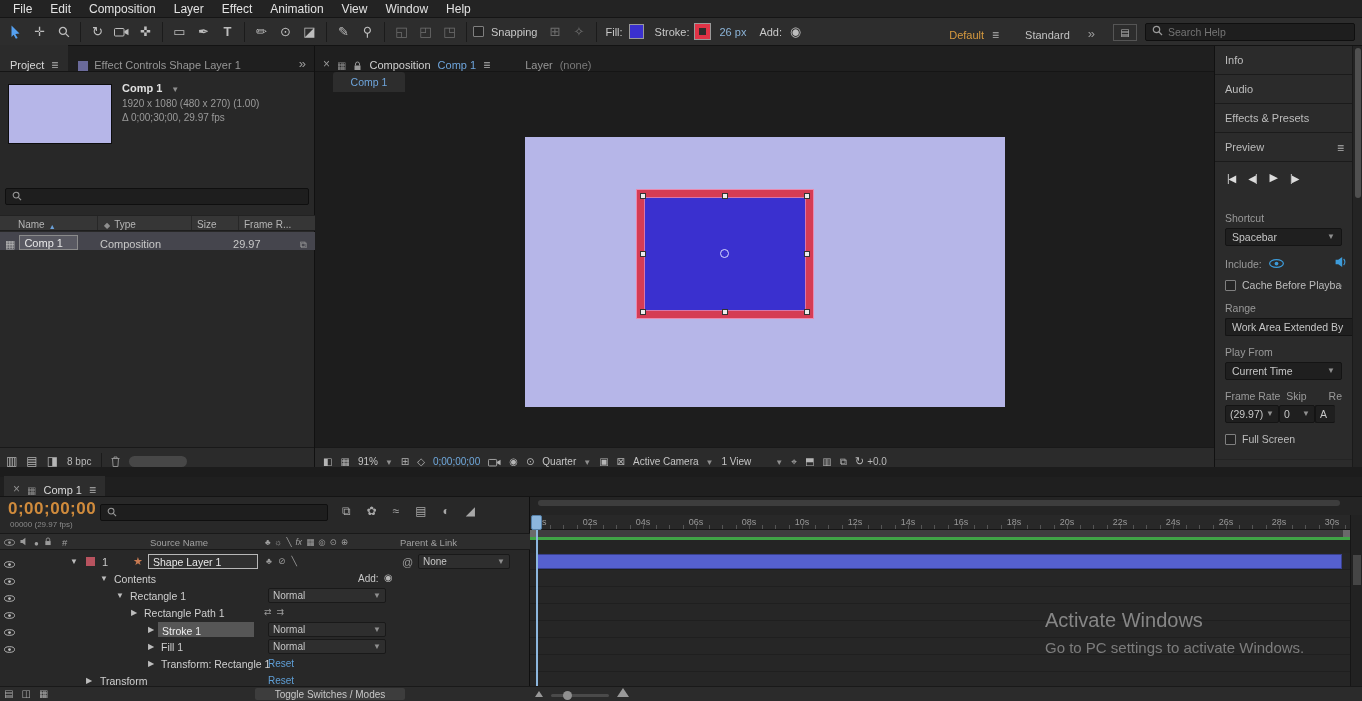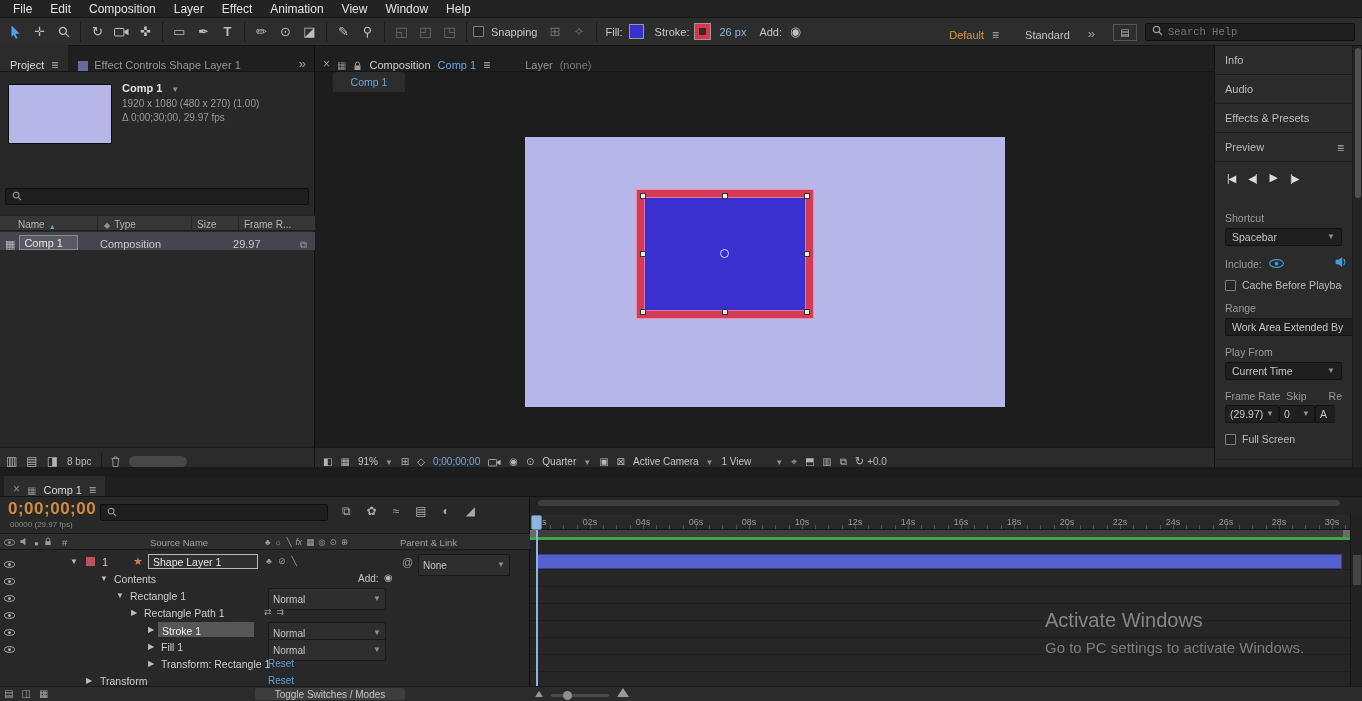--- a/index.html
+++ b/index.html
@@ -4,26 +4,26 @@
 <style>
 *{margin:0;padding:0;box-sizing:border-box}
 html,body{width:1362px;height:701px;overflow:hidden}
 body{font-family:"Liberation Sans","DejaVu Sans",sans-serif;background:#1a1a1a;color:#c5c5c5;font-size:11px;position:relative}
 .abs{position:absolute}
 .flex{display:flex;align-items:flex-end}
 .nw{white-space:nowrap;overflow:hidden}
 .ic{display:inline-flex;align-items:center;justify-content:center;color:#b5b5b5;font-size:12px;line-height:1}
 .dim{opacity:.45}
 .cr{font-size:8px;color:#8f8f8f;line-height:1;margin-left:4px}
-.dd{display:inline-flex;align-items:center;justify-content:space-between;background:#2e2e2e;border:1px solid #191919;border-radius:2px;height:22px;padding:0 4px;font-size:10px;color:#c6c6c6;white-space:nowrap;overflow:hidden}
+.dd{display:inline-flex;align-items:center;justify-content:space-between;background:#2e2e2e;border:1px solid #191919;border-radius:2px;height:15px;padding:0 4px;font-size:10px;color:#c6c6c6;white-space:nowrap;overflow:hidden}
 .dd2{display:flex;align-items:center;justify-content:space-between;background:#1f1f1f;border:1px solid #141414;border-radius:2px;height:18px;padding:0 6px;font-size:10.5px;color:#c6c6c6;white-space:nowrap;overflow:hidden}
 .cb{width:11px;height:11px;border:1px solid #7f7f7f;background:#242424;border-radius:1px;flex:none}
 .tsep{width:1px;height:20px;background:#1b1b1b;margin:0 3px;flex:none}
 .searchbox{display:flex;align-items:center;gap:5px;background:#1e1e1e;border:1px solid #0f0f0f;border-radius:2px;height:18px;padding:0 6px;color:#8f8f8f}
-.searchbox input{background:transparent;border:none;outline:none;color:#9f9f9f;font-size:10.5px;width:100%;font-family:Liberation Mono, monospace}
+.searchbox input{background:transparent;border:none;outline:none;color:#9f9f9f;font-size:10.5px;width:100%;font-family:Liberation Sans, sans-serif}
 #menubar{position:absolute;left:0;top:0;width:100%;height:18px;background:#232323;display:flex;align-items:center;padding-left:4px;border-bottom:1px solid #151515}
 #menubar>span{padding:0 9px;font-size:12px;font-weight:normal;color:#e3e3e3}
 #toolbar{position:absolute;left:0;top:18px;width:100%;height:28px;background:#2d2d2d;border-bottom:1px solid #131313;display:flex;align-items:center;padding:0 5px;gap:3px}
 .tool{width:21px;height:21px;display:flex;align-items:center;justify-content:center;color:#bdbdbd;font-size:13px;flex:none}
 .sec{height:29px;line-height:28px;padding-left:10px;border-bottom:1px solid #1b1b1b;background:#2b2b2b;font-size:11px;color:#bdbdbd;position:relative}
 .rplbl{color:#9a9a9a;font-size:10.5px;padding-left:10px}
 .rowlbl{color:#cfcfcf;font-size:10.5px}
 .hdl{position:absolute;width:6px;height:6px;background:#ececec;border:1px solid #333}
 .tick{position:absolute;font-size:9px;color:#999}
 </style>

